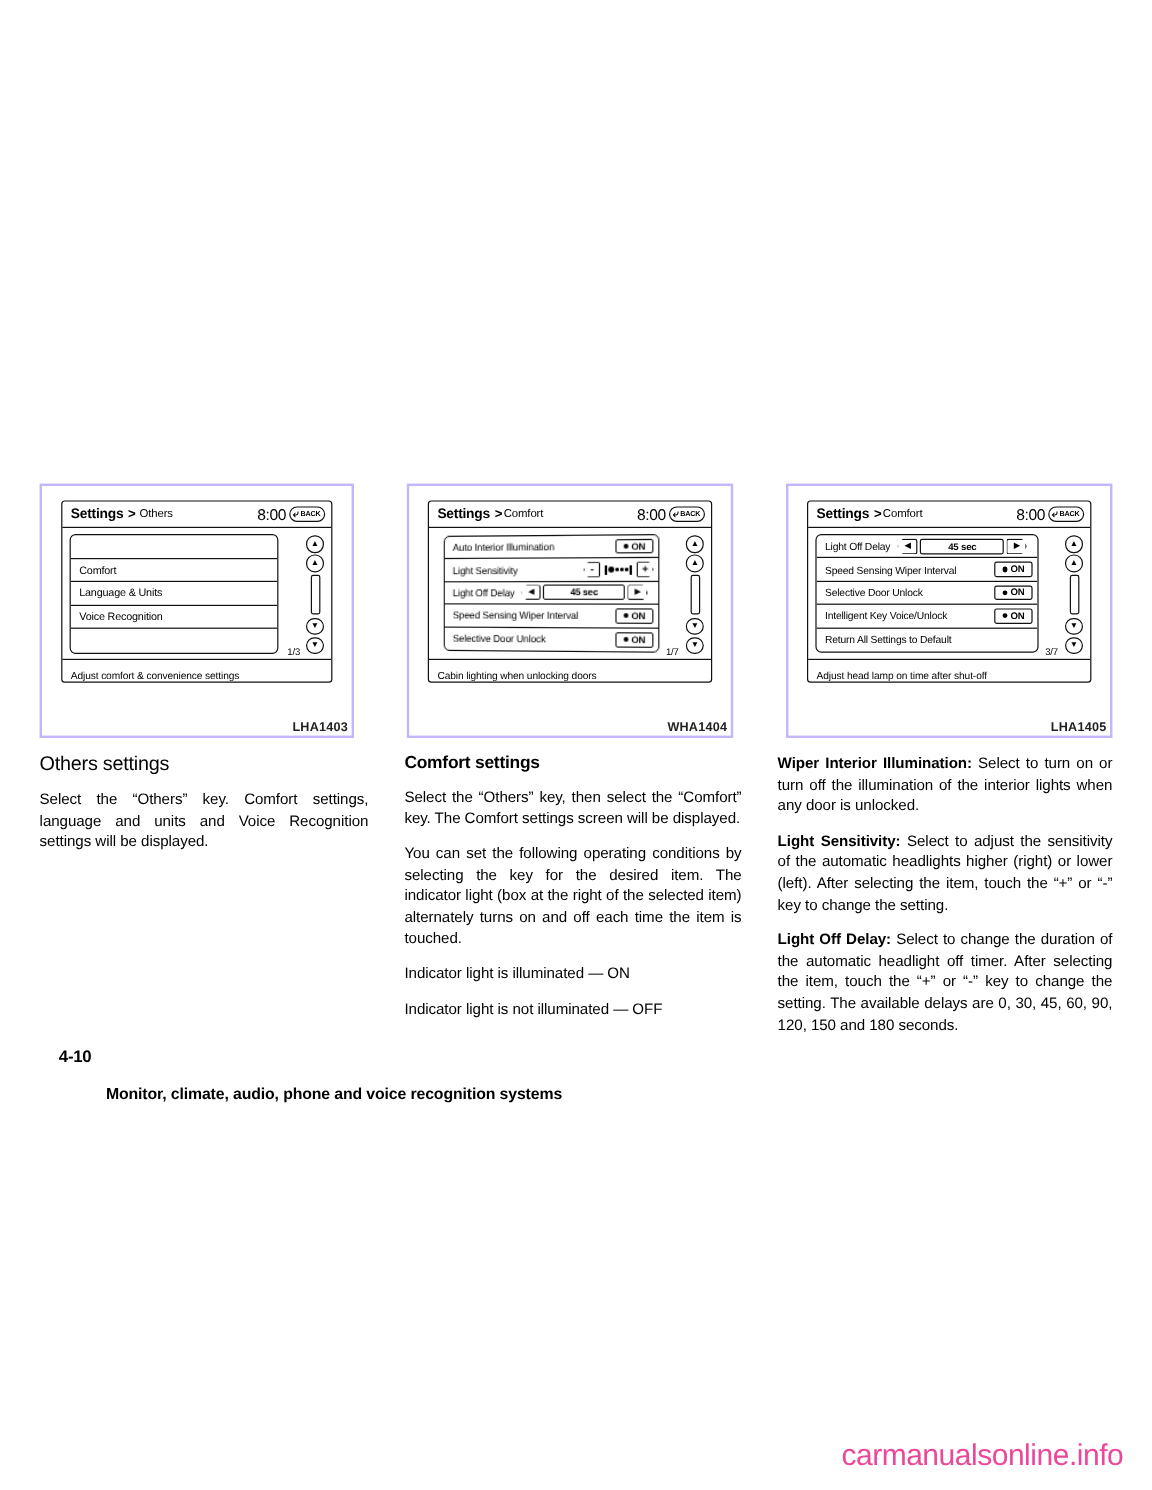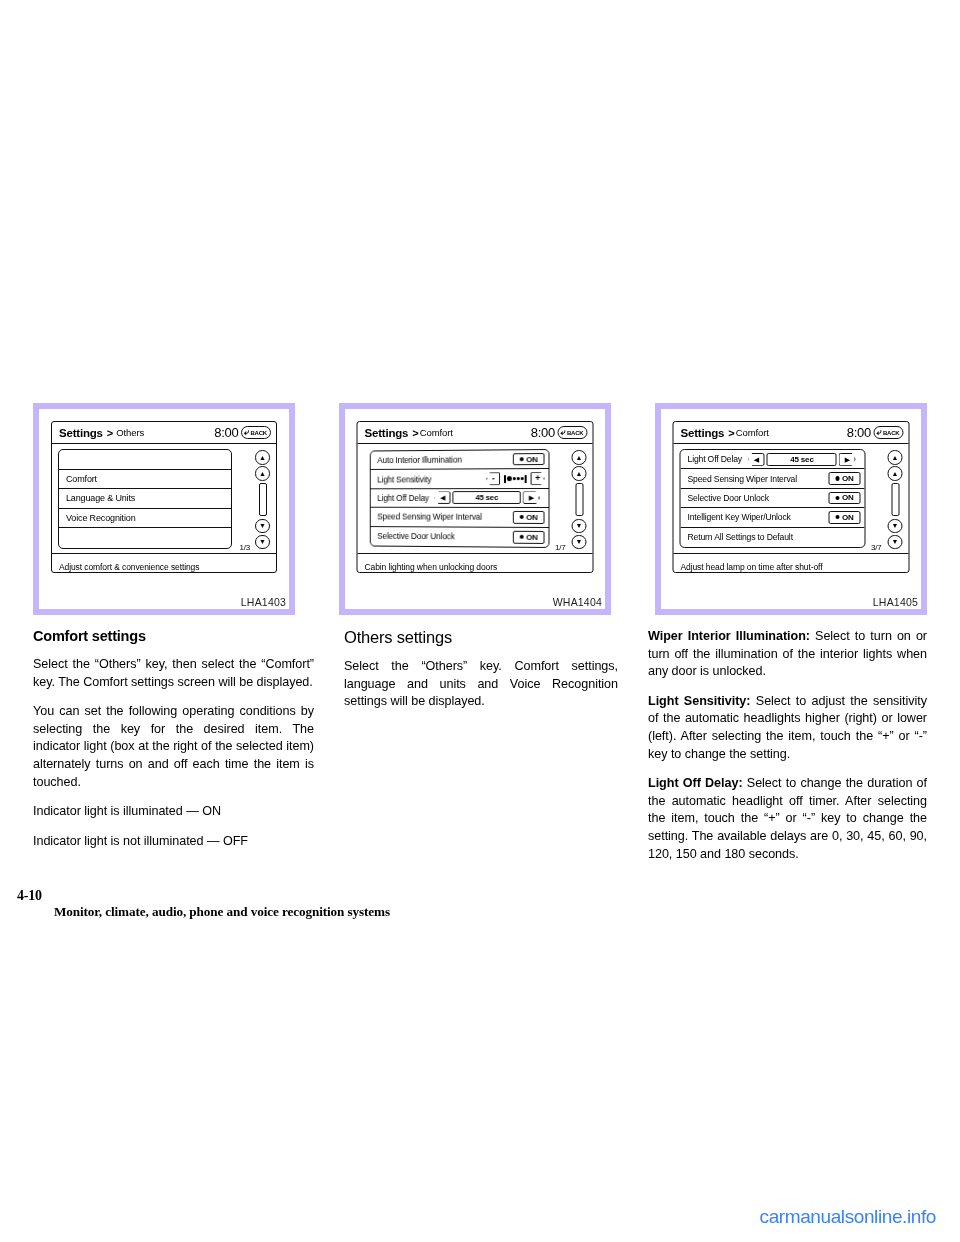--- a/index.html
+++ b/index.html
@@ -20,37 +20,38 @@
   .figures {
     position: absolute;
     left: 33px;
     top: 403px;
     width: 894px;
     height: 212px;
     display: flex;
     justify-content: space-between;
   }
   .figure {
-    border: 6px solid #c4b5fd;
+    border: 2px solid #c4b5fd;
     box-sizing: border-box;
     position: relative;
     background: #fff;
   }
   .fig-1 { width: 262px; }
   .fig-2 { width: 272px; }
   .fig-3 { width: 272px; }
 
   .fig-caption {
     position: absolute;
     right: 3px;
     bottom: 1px;
     font-size: 10.5px;
     letter-spacing: 0.2px;
     color: #222;
     font-family: "Liberation Sans", sans-serif;
+    font-weight: bold;
   }
 
   
   .screen {
     position: absolute;
     left: 50%;
     transform: translateX(-50%);
     top: 12px;
     border: 1.6px solid #111;
     border-radius: 3px;
@@ -336,45 +337,44 @@
     line-height: 17.6px;
     text-align: justify;
     letter-spacing: -0.05px;
   }
   p.body.last { margin-bottom: 0; }
   p.body b { font-weight: bold; }
 
   
   .footer {
     position: absolute;
-    left: 17px;
+    left: 49px;
     top: 872px;
     display: flex;
-    align-items: center;
-    font-family: Liberation Serif, serif;
+    align-items: flex-start;
   }
   .pg {
     font-size: 14px;
     font-weight: bold;
     letter-spacing: -0.2px;
     margin-right: 12px;
   }
   .ftitle {
     font-size: 13.2px;
     font-weight: bold;
     letter-spacing: -0.1px;
     margin-top: 32px;
   }
 
   .watermark {
     position: absolute;
     right: 24px;
     bottom: 14px;
-    font-size: 19px;
-    color: #3b82f6;
+    font-size: 25px;
+    color: #ec4899;
     letter-spacing: -0.4px;
     font-family: "Liberation Sans", sans-serif;
   }
 </style>
 </head>
 <body>
 
 <div class="figures">
 
   <div class="figure fig-1">
@@ -547,21 +547,21 @@
           <div class="row">
             <span class="row-label">Selective Door Unlock</span>
             <span class="row-spacer"></span>
             <span class="on-box">
               <span class="dot"></span>
               <span>ON</span>
             </span>
           </div>
 
           <div class="row">
-            <span class="row-label">Intelligent Key Wiper/Unlock</span>
+            <span class="row-label">Intelligent Key Voice/Unlock</span>
             <span class="row-spacer"></span>
             <span class="on-box">
               <span class="dot"></span>
               <span>ON</span>
             </span>
           </div>
 
           <div class="row">
             <span class="row-label">Return All Settings to Default</span>
           </div>
@@ -580,33 +580,33 @@
         <span>Adjust head lamp on time after shut-off</span>
       </div>
     </div>
     <div class="fig-caption">LHA1405</div>
   </div>
 
 </div>
 
 <div class="columns">
 
+  <div class="col col-1">
+    <h2 class="sec">Others settings</h2>
+    <p class="body last">Select the “Others” key. Comfort settings, language and units and Voice Recognition settings will be displayed.</p>
+  </div>
+
   <div class="col col-2">
     <h2 class="sec bold">Comfort settings</h2>
     <p class="body">Select the “Others” key, then select the “Comfort” key. The Comfort settings screen will be displayed.</p>
     <p class="body">You can set the following operating conditions by selecting the key for the desired item. The indicator light (box at the right of the selected item) alternately turns on and off each time the item is touched.</p>
     <p class="body">Indicator light is illuminated — ON</p>
     <p class="body last">Indicator light is not illuminated — OFF</p>
   </div>
 
-  <div class="col col-1">
-    <h2 class="sec">Others settings</h2>
-    <p class="body last">Select the “Others” key. Comfort settings, language and units and Voice Recognition settings will be displayed.</p>
-  </div>
-
   <div class="col col-3">
     <p class="body"><b>Wiper Interior Illumination:</b><span> Select to turn on or turn off the illumination of the interior lights when any door is unlocked.</span></p>
     <p class="body"><b>Light Sensitivity:</b><span> Select to adjust the sensitivity of the automatic headlights higher (right) or lower (left). After selecting the item, touch the “+” or “-” key to change the setting.</span></p>
     <p class="body last"><b>Light Off Delay:</b><span> Select to change the duration of the automatic headlight off timer. After selecting the item, touch the “+” or “-” key to change the setting. The available delays are 0, 30, 45, 60, 90, 120, 150 and 180 seconds.</span></p>
   </div>
 
 </div>
 
 <div class="footer">
   <span class="pg">4-10</span>

